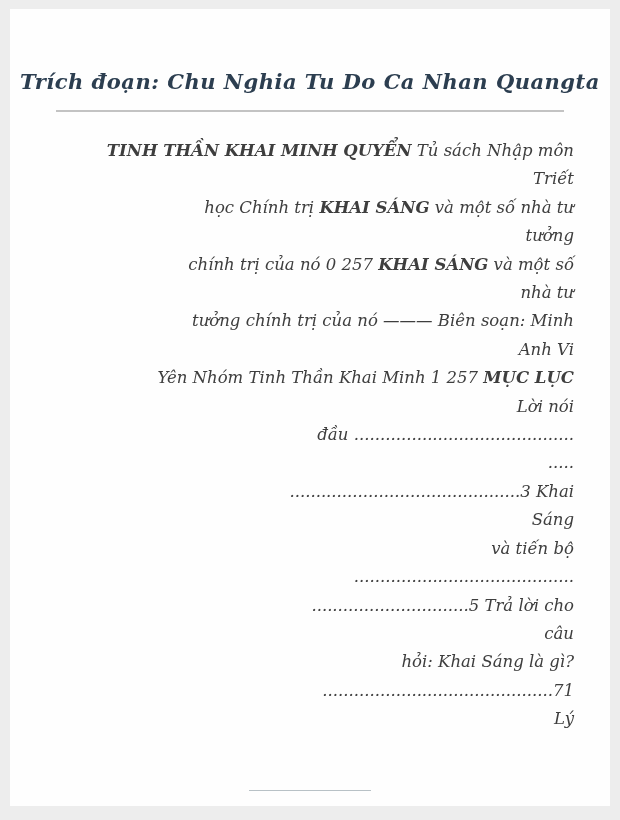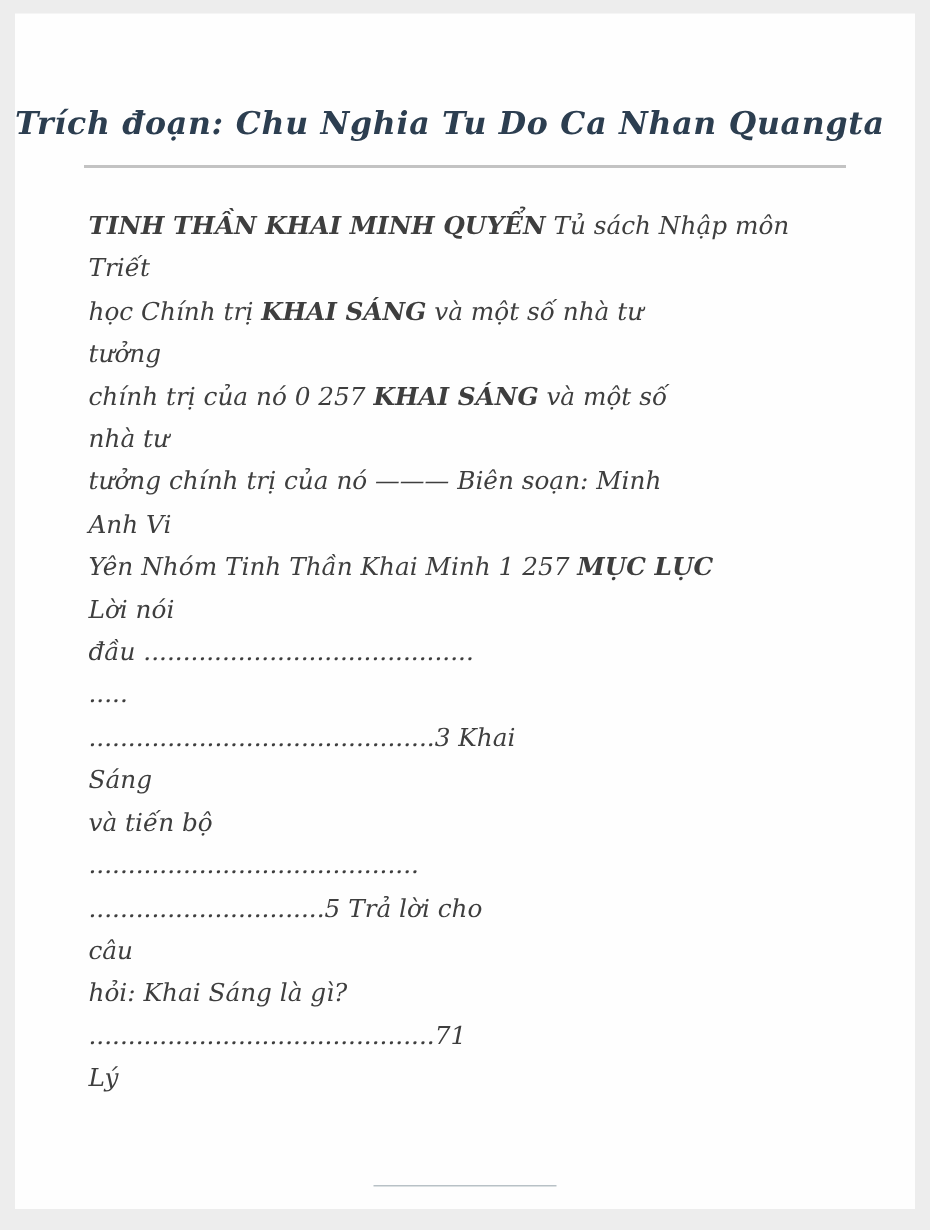--- a/index.html
+++ b/index.html
@@ -16,37 +16,39 @@
     height: 797px;
     margin: 9px auto 14px auto;
     background: #fefefe;
     box-sizing: border-box;
     padding-top: 60px;
     font-family: "DejaVu Serif", serif;
     font-style: italic;
   }
   .title {
     margin: 0;
+    text-align: center;
     color: #2c3e50;
     font-size: 21px;
     font-weight: 700;
     letter-spacing: 0.5px;
   }
   .title-divider {
     width: 508px;
     height: 0;
     margin: 16px auto 0 auto;
     border-top: 2px solid #c3c3c3;
   }
   .doc-body {
-    padding: 25px 16px 0 49px;
+    padding: 25px 36px 0 49px;
     color: #3e3e3e;
     font-size: 16.5px;
     line-height: 28.4px;
     white-space: pre;
+    text-align: right;
   }
   .doc-line { min-height: 28.4px; }
   .seg-bold { font-weight: 700; }
   .footer {
     position: absolute;
     left: 0;
     right: 0;
     bottom: 10px;
     text-align: center;
   }

